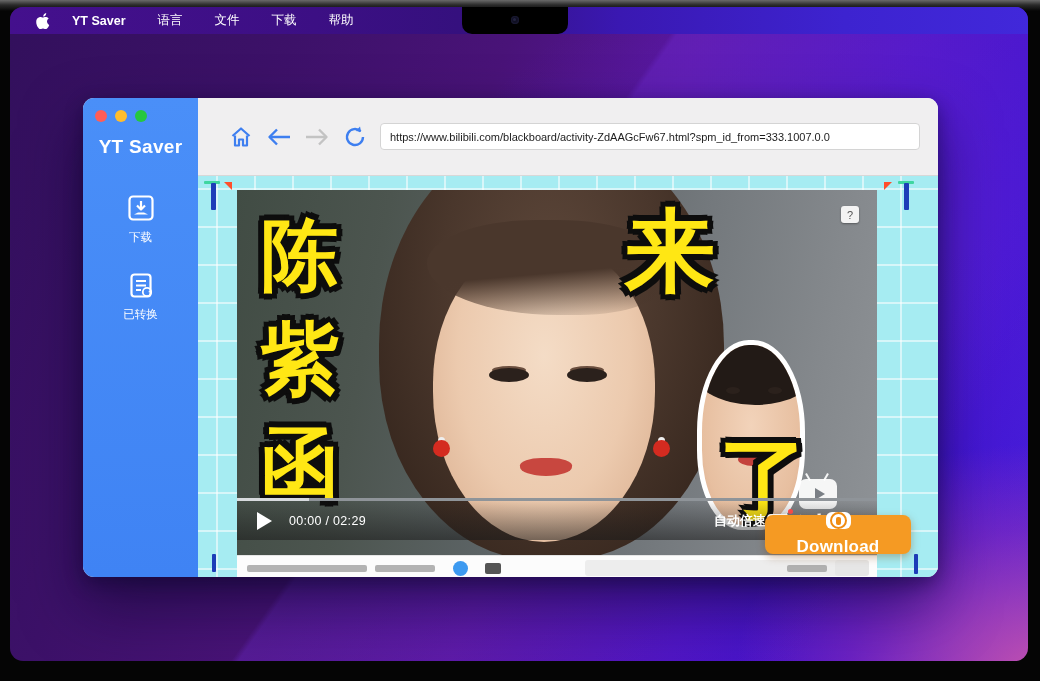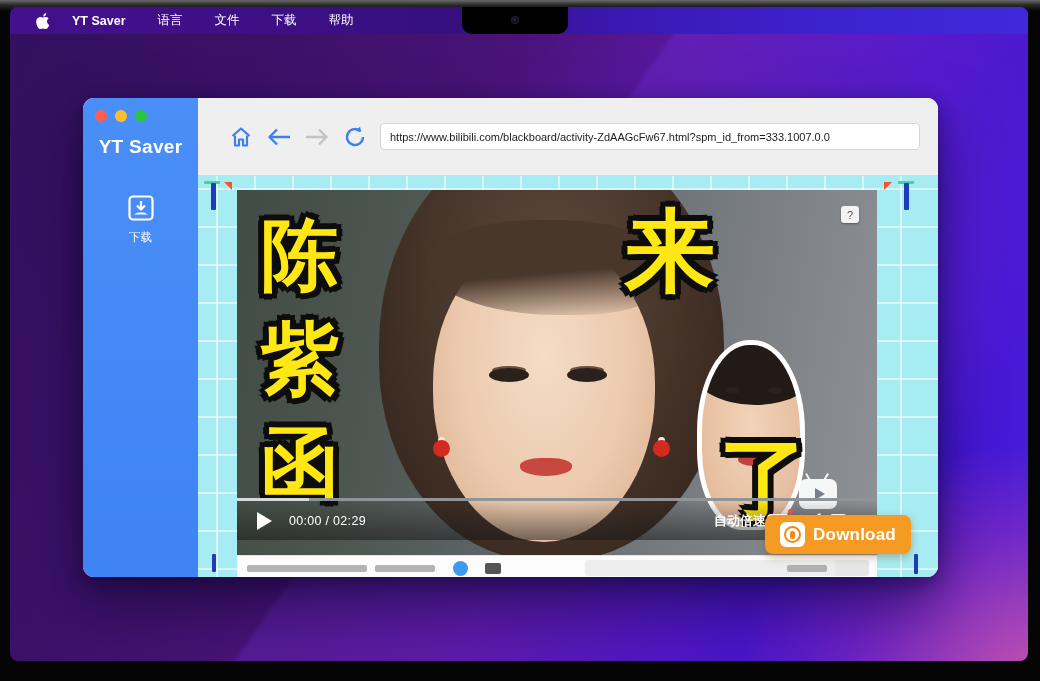--- a/index.html
+++ b/index.html
@@ -6,21 +6,21 @@
   html,body { width:1040px; height:681px; overflow:hidden; }
   body {
     font-family:"Liberation Sans","DejaVu Sans",sans-serif;
     background:linear-gradient(#6a6a6a 0,#2a2a2a 5px,#050505 11px);
     position:relative;
   }
 
   
   .screen {
     position:absolute; left:10px; top:7px; right:12px; bottom:20px;
-    border-radius:8px; overflow:hidden;
+    border-radius:13px; overflow:hidden;
     background:
       radial-gradient(ellipse 420px 320px at 101% 102%, rgba(236,96,160,.75) 0%, rgba(190,60,170,.35) 45%, transparent 72%),
       radial-gradient(ellipse 700px 500px at 85% 40%, rgba(94,35,217,.55) 0%, transparent 65%),
       linear-gradient(112deg,#32105c 0%,#3c1168 22%,#491378 40%,#58169c 55%,#4d14c2 72%,#3d13d2 88%,#4322dc 100%);
   }
   .wall-band { position:absolute; inset:0; pointer-events:none;
     background:linear-gradient(125deg, transparent 46%, rgba(120,50,230,.28) 46.5%, rgba(120,50,230,.10) 70%, transparent 85%); }
 
   
   .menubar {
@@ -153,21 +153,21 @@
   .danmaku { position:absolute; left:39px; top:379px; width:640px; height:24px; background:#fcfcfc; border-top:1px solid #e5e5e5; }
   .blurbar { position:absolute; top:9px; height:7px; border-radius:2px; background:#9b9b9b; opacity:.75; }
   .dm-circle { position:absolute; left:216px; top:5px; width:15px; height:15px; border-radius:50%; background:#3d9af0; cursor:pointer; }
   .dm-list { position:absolute; left:248px; top:7px; width:16px; height:11px; background:#555; border-radius:2px; cursor:pointer; }
   .dm-input { position:absolute; left:348px; top:4px; width:266px; height:16px; background:#ededed; border-radius:3px; border:none; cursor:text; }
   .dm-send { position:absolute; right:8px; top:4px; width:34px; height:16px; background:#e6e6e6; border-radius:3px; cursor:pointer; }
 
   
   .dlbtn { position:absolute; left:567px; top:339px; width:146px; height:39px; background:#f59a23;
     border-radius:8px; display:flex; align-items:center; justify-content:center; gap:8px;
-    box-shadow:0 3px 8px rgba(120,60,0,.35); cursor:pointer; z-index:20; }
+    box-shadow:0 3px 8px rgba(120,60,0,.35); cursor:pointer; z-index:20;flex-direction:column; }
   .dlbtn .badge { width:25px; height:25px; background:#fff; border-radius:6px; display:flex; align-items:center; justify-content:center; }
   .dlbtn .badge .ring { width:17px; height:17px; border-radius:50%; border:2.5px solid #f08c12; display:flex; align-items:center; justify-content:center; }
   .dlbtn .badge .ring .dot { width:5px; height:8px; background:#f08c12; border-radius:2px; }
   .dlbtn .dtxt { color:#fff; font-size:17px; font-weight:bold; letter-spacing:.2px; }
 </style>
 </head>
 <body>
 
 <div class="screen">
   <div class="wall-band"></div>
@@ -206,20 +206,29 @@
             <path d="M15 8v7.5" stroke="#fff" stroke-width="2.2" fill="none"></path>
             <path d="M11 12.5l4 4 4-4" stroke="#fff" stroke-width="2.2" fill="none" stroke-linejoin="round"></path>
             <path d="M8 21.5 L12 19.5 H18 L22 21.5 Z" fill="#fff"></path>
           </svg>
           <span class="nlabel">下载</span>
         </div>
 
 
 
 
+        <div class="nav-item">
+          <svg width="30" height="30" viewBox="0 0 30 30">
+            <rect x="5.5" y="4.5" width="19" height="22" rx="3" fill="none" stroke="#fff" stroke-width="2.2"></rect>
+            <path d="M10 11h10M10 15.5h10M10 20h5" stroke="#fff" stroke-width="2"></path>
+            <circle cx="21" cy="22" r="4.2" fill="none" stroke="#fff" stroke-width="1.8"></circle>
+            <path d="M23 20.5l1.5 1.5-2 .3z" fill="#fff"></path>
+          </svg>
+          <span class="nlabel">已转换</span>
+        </div>
       </div>
     </div>
 
     <div class="main">
 
       <div class="toolbar">
         <div class="tbtn">
           <svg width="24" height="24" viewBox="0 0 24 24">
             <path d="M3.5 11 L12 3.5 L20.5 11" fill="none" stroke="#3e7ff0" stroke-width="2.2" stroke-linejoin="round"></path>
             <path d="M6 10.5 V20.5 H10 V14.5 H14 V20.5 H18 V10.5" fill="none" stroke="#3e7ff0" stroke-width="2.2" stroke-linejoin="round"></path>

